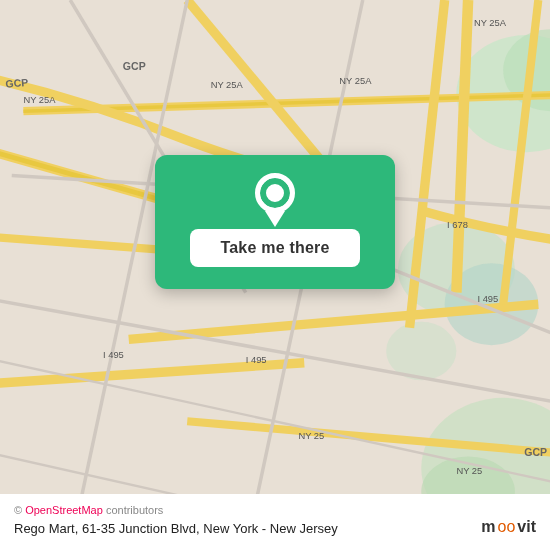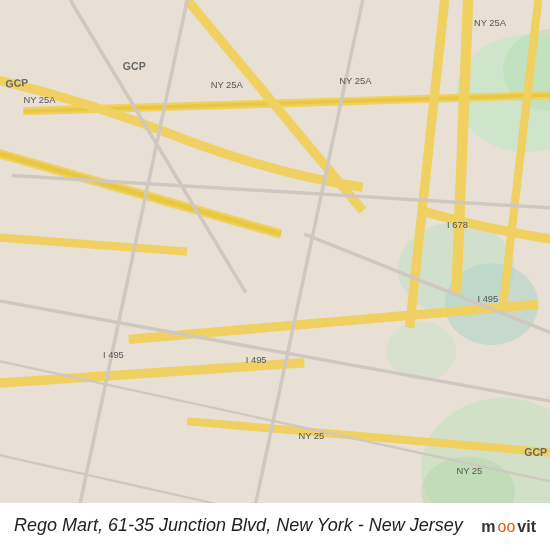--- a/index.html
+++ b/index.html
@@ -96,24 +96,23 @@
       font-size: 11px;
       color: #888;
       margin-bottom: 4px;
     }
 
     .copyright-row span.osm {
       color: #e05;
     }
 
     .location-text {
-      font-size: 18px;
+      font-size: 13px;
       color: #222;
       line-height: 1.4;
-      font-style: italic;
     }
 
     .moovit-logo {
       position: absolute;
       bottom: 14px;
       right: 14px;
       display: flex;
       align-items: center;
       gap: 2px;
     }
@@ -197,22 +196,35 @@
     <text x="128" y="306" font-size="8" fill="#555">I 495</text>
     <text x="250" y="310" font-size="8" fill="#555">I 495</text>
 
     <text x="422" y="195" font-size="8" fill="#555">I 678</text>
 
     <text x="448" y="258" font-size="8" fill="#555">I 495</text>
 
     <text x="445" y="22" font-size="8" fill="#555">NY 25A</text>
   </svg>
 
+  <div class="button-overlay">
+
+    <div class="pin-shape">
+      <div class="pin-head"></div>
+      <div class="pin-tail"></div>
+    </div>
+    <button class="take-me-there-btn">Take me there</button>
+  </div>
 
   <div class="bottom-bar">
+    <div class="copyright-row">
+      <span>©</span>
+      <span class="osm"> OpenStreetMap</span>
+      <span> contributors</span>
+    </div>
     <div class="location-text">Rego Mart, 61-35 Junction Blvd, New York - New Jersey</div>
   </div>
 
   <div class="moovit-logo">
     <span class="moovit-text">m</span>
     <span class="moovit-dot">oo</span>
     <span class="moovit-text">vit</span>
   </div>
 
 </div>

